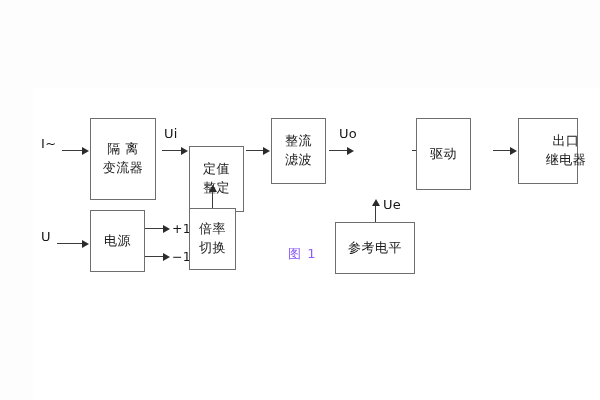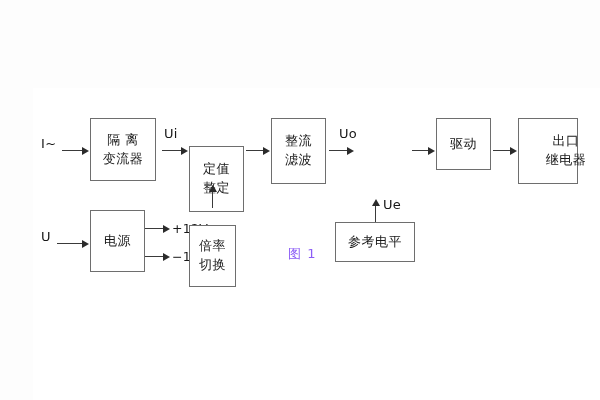--- a/index.html
+++ b/index.html
@@ -96,21 +96,21 @@
 <body>
 
 <div id="canvas">
   <div id="panel"></div>
 
   <div class="label" style="left:41px; top:136px;">I~</div>
 
   <div class="hline" style="left:62px; top:150px; width:21px;"></div>
   <div class="arrow-r" style="left:82px; top:147px;"></div>
 
-  <div class="box" style="left:90px; top:118px; width:66px; height:63px;">
+  <div class="box" style="left:90px; top:118px; width:66px; height:82px;">
     <span class="ln">隔 离</span>
     <span class="ln">变流器</span>
   </div>
 
   <div class="label" style="left:164px; top:126px;">Ui</div>
   <div class="hline" style="left:162px; top:150px; width:20px;"></div>
   <div class="arrow-r" style="left:181px; top:147px;"></div>
 
   <div class="box" style="left:189px; top:118px; width:55px; height:66px;margin-top:28px;">
     <span class="ln">定值</span>
@@ -126,21 +126,21 @@
   </div>
 
   <div class="label" style="left:339px; top:126px;text-align:center;">Uo</div>
   <div class="hline" style="left:329px; top:150px; width:19px;"></div>
   <div class="arrow-r" style="left:347px; top:147px;"></div>
 
 
   <div class="hline" style="left:412px; top:150px; width:17px;"></div>
   <div class="arrow-r" style="left:428px; top:147px;"></div>
 
-  <div class="box one-line" style="left:436px; top:118px; width:55px; height:52px;">
+  <div class="box one-line" style="left:416px; top:118px; width:55px; height:72px;">
     <span class="ln">驱动</span>
   </div>
 
   <div class="hline" style="left:493px; top:150px; width:18px;"></div>
   <div class="arrow-r" style="left:510px; top:147px;"></div>
 
   <div class="box" style="left:518px; top:118px; width:60px; height:66px;padding-left:36px;">
     <span class="ln">出口</span>
     <span class="ln">继电器</span>
   </div>
@@ -154,29 +154,29 @@
   </div>
 
   <div class="hline" style="left:145px; top:228px; width:20px;"></div>
   <div class="arrow-r" style="left:163px; top:225px;"></div>
   <div class="label small" style="left:172px; top:221px;">+12V</div>
 
   <div class="hline" style="left:145px; top:256px; width:20px;"></div>
   <div class="arrow-r" style="left:163px; top:253px;"></div>
   <div class="label small" style="left:172px; top:249px;">−12V</div>
 
-  <div class="box" style="left:189px; top:208px; width:47px; height:62px;margin-top:17px;">
+  <div class="box" style="left:189px; top:208px; width:47px; height:62px;">
     <span class="ln">倍率</span>
     <span class="ln">切换</span>
   </div>
 
   <div class="vline" style="left:212px; top:189px; height:19px;"></div>
   <div class="arrow-u" style="left:209px; top:185px;"></div>
 
-  <div class="box one-line" style="left:335px; top:222px; width:80px; height:40px;">
+  <div class="box one-line" style="left:335px; top:222px; width:80px; height:52px;">
     <span class="ln">参考电平</span>
   </div>
 
   <div class="vline" style="left:375px; top:203px; height:19px;"></div>
   <div class="arrow-u" style="left:372px; top:199px;"></div>
   <div class="label" style="left:383px; top:197px;">Ue</div>
 
   <div class="caption" style="left:288px; top:245px;">图 1</div>
 </div>
 

